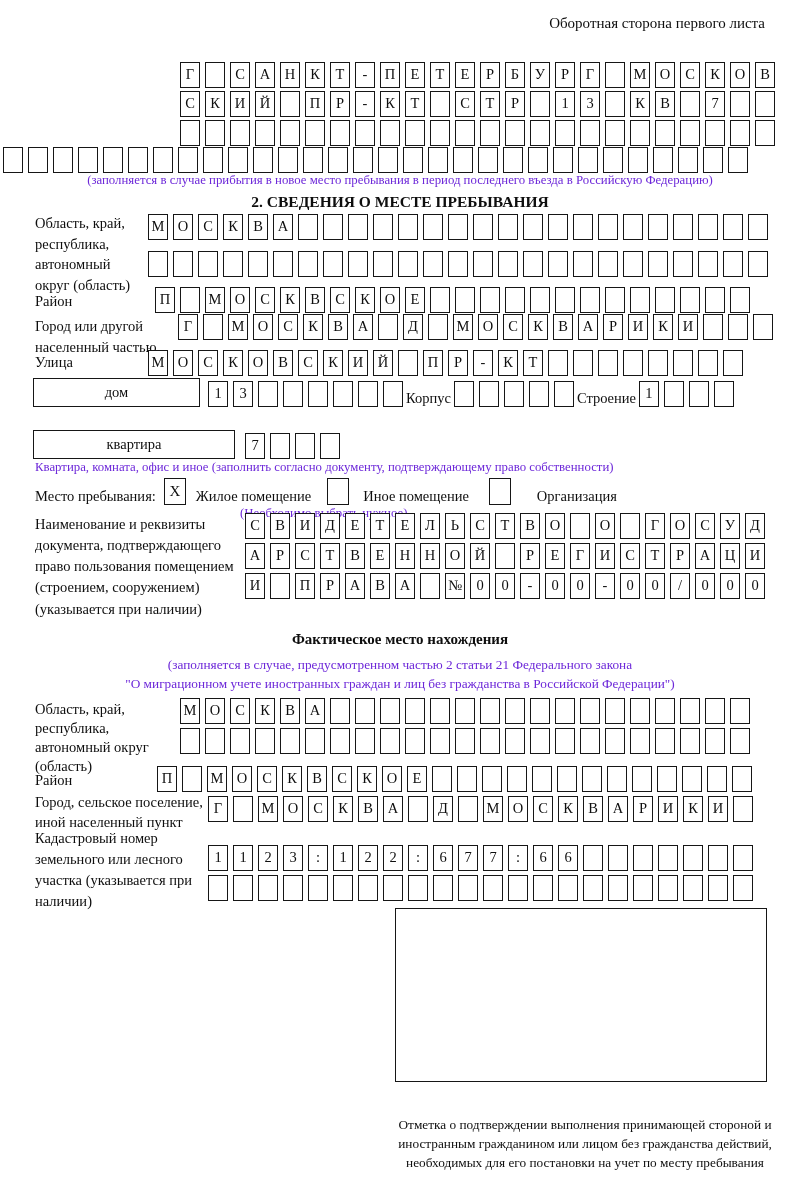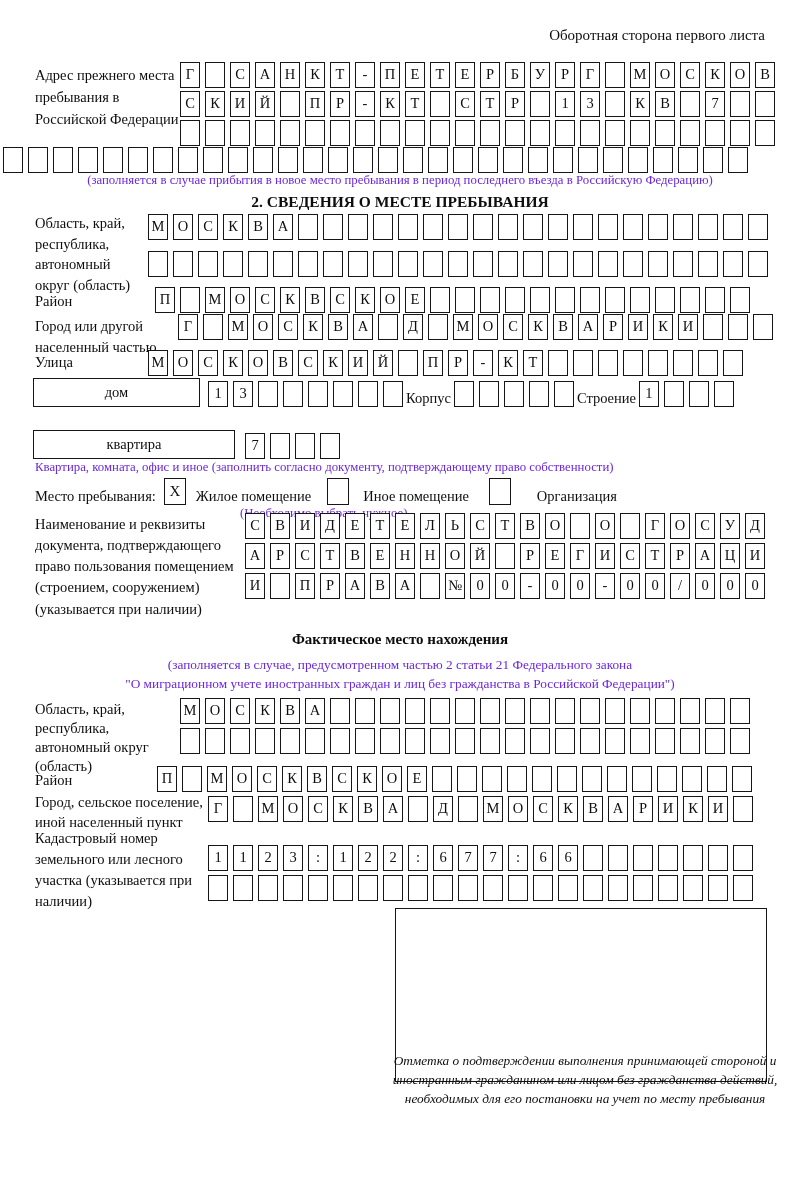--- a/index.html
+++ b/index.html
@@ -21,23 +21,22 @@
   .hrow{position:absolute;display:flex;align-items:flex-end;}
   .hrow .midlbl{font-size:14.5px;margin:0 3px;white-space:nowrap;}
   .stamp-box{position:absolute;box-sizing:border-box;border:1.8px solid #161616;background:#fff;}
   .stamp-caption{position:absolute;font-size:13.3px;line-height:1.42;text-align:center;}
 </style>
 </head>
 <body>
 
 <div class="page">
 
-  <div class="abs" style="top:27px;right:35px;font-size:15px;">Оборотная сторона первого листа</div>
-
-  <div class="lbl" style="left:35px;top:64px;width:145px;line-height:1.52;">Адрес прежнего места пребывания в Российской Федерации</div>
+  <div class="abs" style="top:15px;right:35px;font-size:15px;">Оборотная сторона первого листа</div>
+
   <div class="cells" style="left:180px;top:62px;">
       <span class="cell">Г</span>
       <span class="cell"></span>
       <span class="cell">С</span>
       <span class="cell">А</span>
       <span class="cell">Н</span>
       <span class="cell">К</span>
       <span class="cell">Т</span>
       <span class="cell">-</span>
       <span class="cell">П</span>
@@ -561,15 +560,15 @@
       <span class="cell"></span>
       <span class="cell"></span>
       <span class="cell"></span>
       <span class="cell"></span>
       <span class="cell"></span>
       <span class="cell"></span>
       <span class="cell"></span>
     </div>
 
   <div class="stamp-box" style="left:395px;top:908px;width:372px;height:174px;"></div>
-  <div class="stamp-caption" style="left:385px;top:1052px;width:400px;font-style:italic;">Отметка о подтверждении выполнения принимающей стороной и иностранным гражданином или лицом без гражданства действий, необходимых для его постановки на учет по месту пребывания</div>
+  <div class="stamp-caption" style="left:385px;top:1116px;width:400px;">Отметка о подтверждении выполнения принимающей стороной и иностранным гражданином или лицом без гражданства действий, необходимых для его постановки на учет по месту пребывания</div>
 
 </div>
 
 </body></html>

